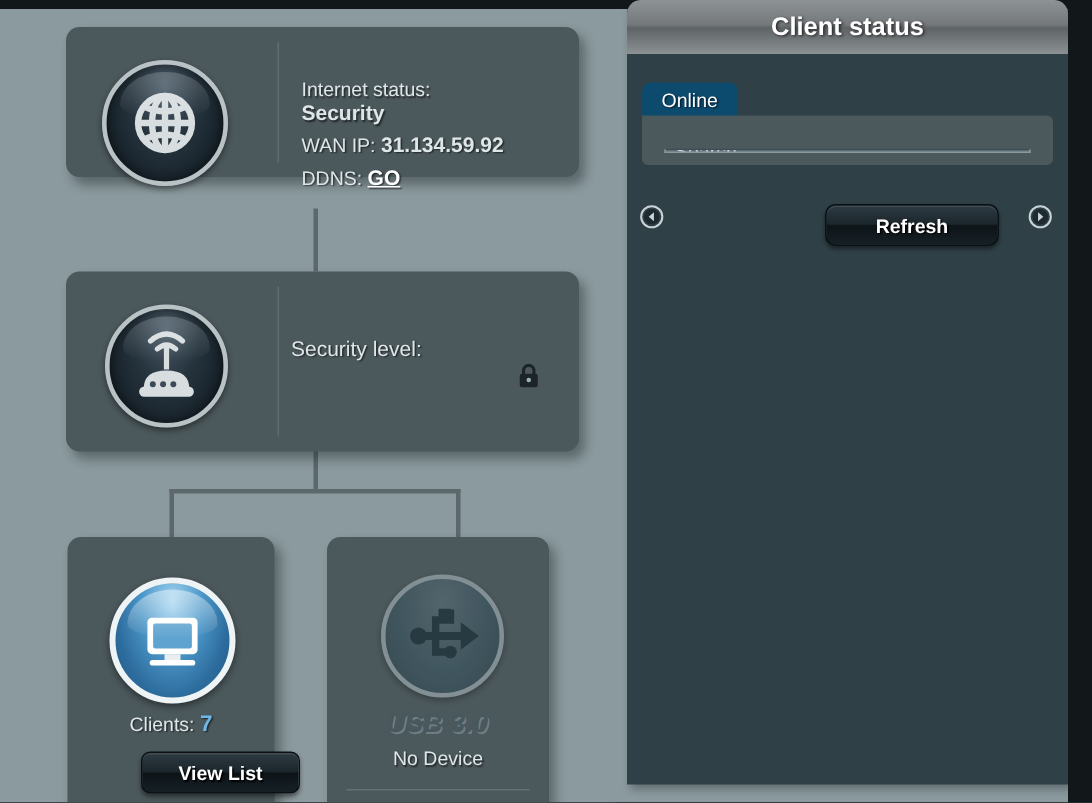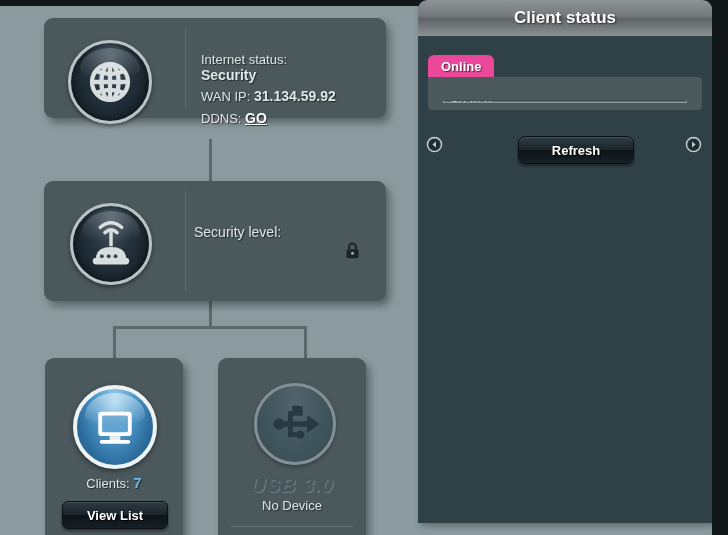--- a/index.html
+++ b/index.html
@@ -111,42 +111,42 @@
     text-decoration: underline; cursor: pointer;
   }
   .accent { color: #6fb8e6; font-weight: bold; }
 
   .usb-title {
     position: absolute;
     width: 100%;
     text-align: center;
     font-style: italic;
     font-weight: bold;
-    font-size: 21px;
+    font-size: 17px;
     color: #47585e;
     letter-spacing: 0.5px;
     text-shadow: 1px 1px 0 rgba(180,195,200,0.35);
   }
   .ctr { position: absolute; width: 100%; text-align: center; }
 
   
   .btn-dark {
     position: absolute;
     background: linear-gradient(to bottom, #2e3b42 0%, #1b262c 48%, #0d1418 52%, #162025 100%);
     border: 1px solid #0a1014;
     border-radius: 6px;
     color: #ffffff;
     font-weight: bold;
     font-size: 13px;
     text-align: center;
     text-shadow: 1px 1px 1px #000;
     box-shadow: 0 2px 3px rgba(0,0,0,0.45), inset 0 1px 0 rgba(255,255,255,0.10);
     cursor: pointer;
     line-height: 1;
-    display: flex; align-items: center; justify-content: center;
+    display: flex; align-items: center; justify-content: center; margin-left: 32px;
   }
 
   
   #client-status {
     position: absolute;
     left: 418px; top: 0;
     width: 294px; height: 523px;
     background: #2f4047;
     border-radius: 9px 9px 0 0;
     box-shadow: 3px 3px 6px rgba(15,22,26,0.35);
@@ -161,24 +161,24 @@
     font-weight: bold;
     font-size: 17px;
     text-align: center;
     line-height: 36px;
     text-shadow: 1px 1px 2px rgba(0,0,0,0.65);
   }
   #cs-tab {
     position: absolute;
     left: 10px; top: 55px;
     padding: 4px 13px 5px 13px;
-    background: #ec4899;
+    background: #0c4a6e;
     border-radius: 6px 6px 0 0;
     color: #ffffff;
-    font-weight: bold;
+    font-weight: normal;
     font-size: 13px;
     text-shadow: 1px 1px 1px rgba(0,0,0,0.6);
     cursor: pointer;
   }
   #cs-searchwrap {
     position: absolute;
     left: 10px; top: 77px;
     width: 274px; height: 33px;
     background: #4b585c;
     border-radius: 0 4px 4px 4px;

